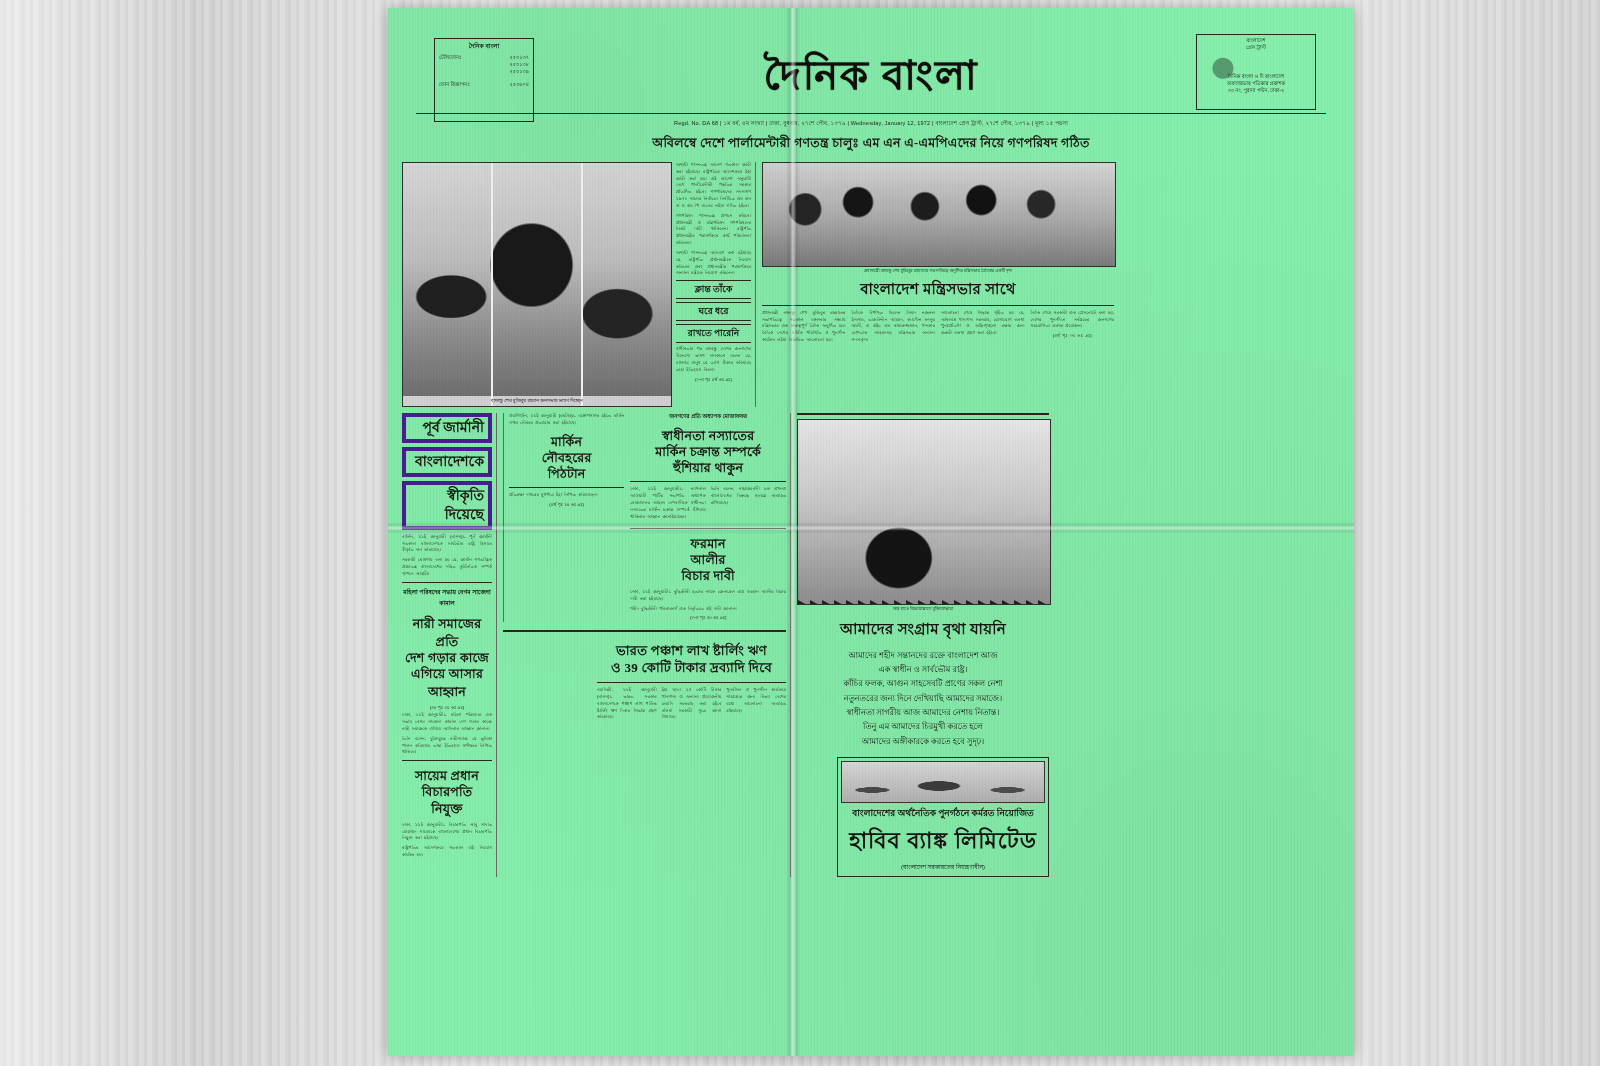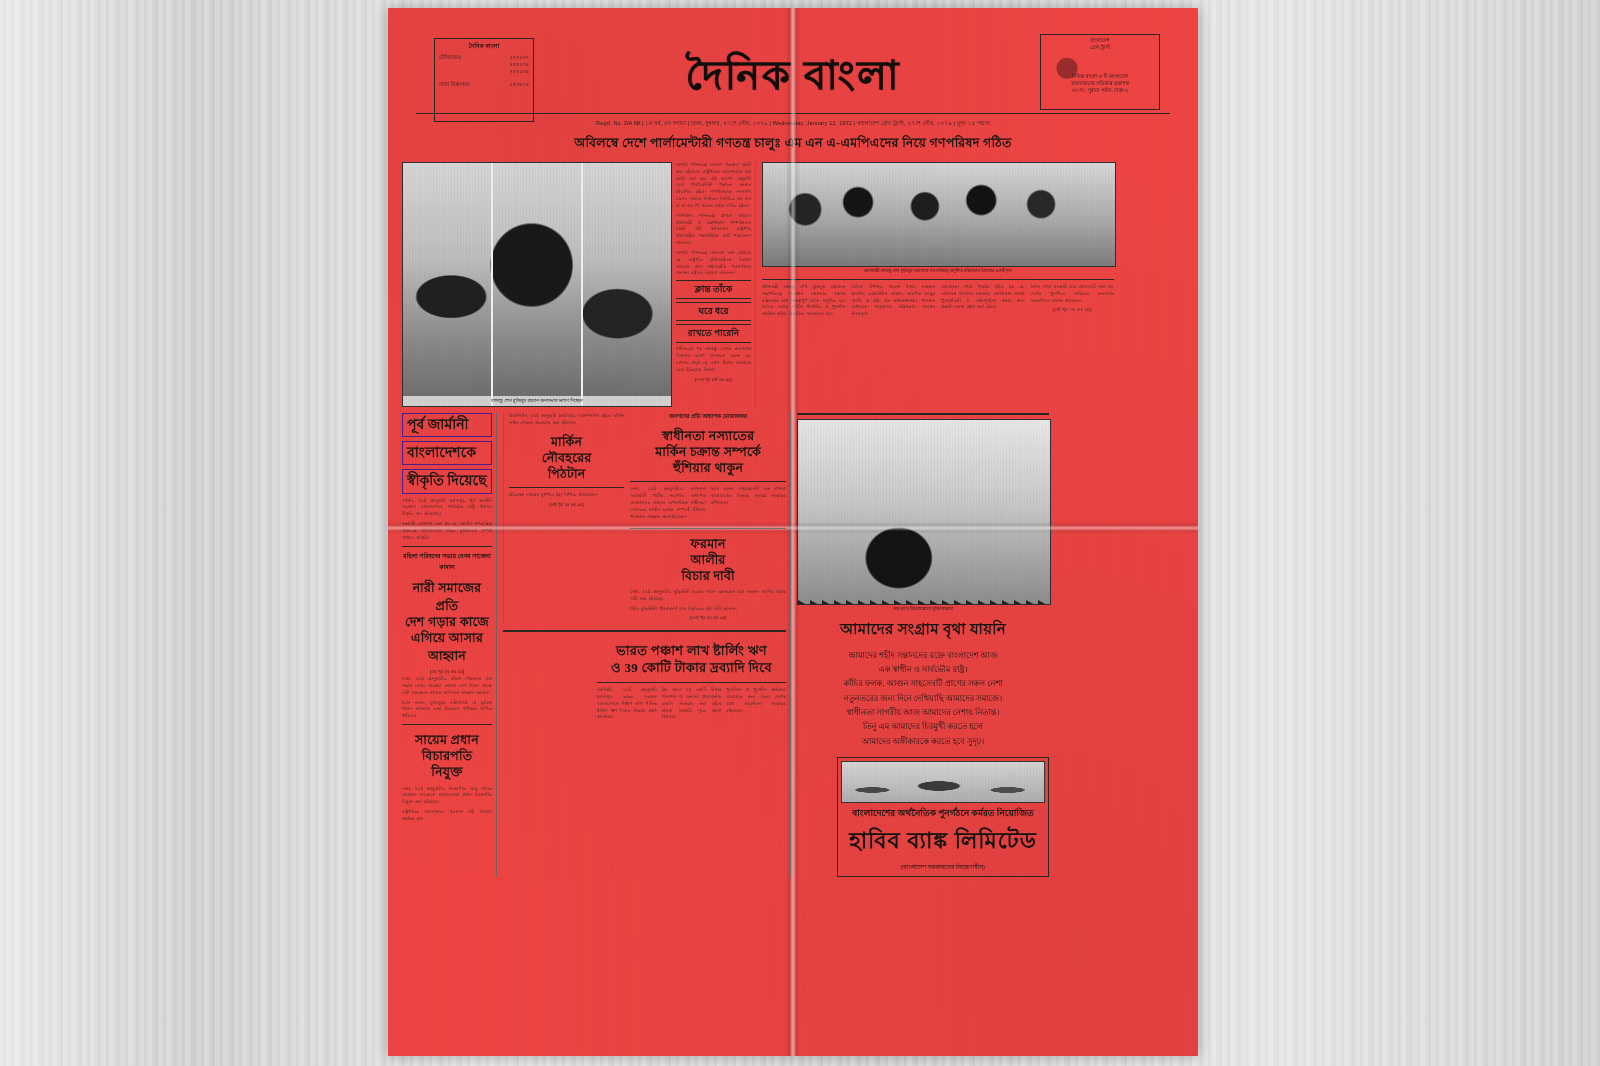--- a/index.html
+++ b/index.html
@@ -37,23 +37,23 @@
       rgba(200,200,200,0.10) 55%,
       rgba(255,255,255,0.35) 80%,
       rgba(190,190,190,0.20) 100%);
   }
 
   
   #paper {
     position: absolute;
     left: 388px;
     top: 8px;
-    width: 810px;
+    width: 966px;
     height: 1048px;
-    background: #ef4444;
+    background: #86efac;
     box-shadow: 0 0 14px rgba(0,0,0,0.28);
     overflow: hidden;
     color: #16140f;
   }
   #paper::before { 
     content: "";
     position: absolute;
     left: 398px; top: 0; width: 14px; height: 100%;
     background: linear-gradient(90deg,
       rgba(0,0,0,0.00), rgba(0,0,0,0.12), rgba(255,255,255,0.55), rgba(0,0,0,0.10), rgba(0,0,0,0.00));
@@ -246,23 +246,23 @@
     text-align: center;
     font-size: 15px;
     line-height: 1.45;
     margin: 6px 0 4px 0;
     letter-spacing: .3px;
   }
   .deckhead.small { font-size: 12.5px; }
   .boxedhead {
     font-family: "Liberation Serif", serif;
     font-weight: bold;
-    text-align: left;
+    text-align: right;
     font-size: 14px;
-    border: 1px solid #4c1d95;
+    border: 4px solid #4c1d95;
     padding: 2px 4px;
     margin: 0 0 4px 0;
     line-height: 1.3;
   }
   .hr { border-top: 1px solid #2b2822; margin: 4px 0; }
   .hr.thick { border-top: 2px solid #2b2822; }
 
   #lower {
     display: flex;
     margin: 6px 14px 0 14px;
@@ -367,20 +367,21 @@
       <div class="subhead">রাখতে পারেনি</div>
       <div class="body-text">
         <p>স্বাধীনতার পর বঙ্গবন্ধু দেশের জনগণের উদ্দেশ্যে ভাষণ দানকালে বলেন যে, বাংলার মানুষ যে ত্যাগ স্বীকার করিয়াছে তাহা ইতিহাসে বিরল।</p>
       </div>
       <div class="jump">(৩নং পৃঃ ৪র্থ কঃ দ্রঃ)</div>
     </div>
 
     <div class="col" style="width:352px">
       <div class="photo" id="photo-cabinet"></div>
       <div style="font-size:4.2px;text-align:center;margin-top:1px">প্রধানমন্ত্রী বঙ্গবন্ধু শেখ মুজিবুর রহমানের সভাপতিত্বে অনুষ্ঠিত মন্ত্রিসভার বৈঠকের একটি দৃশ্য</div>
+      <div class="deckhead" style="margin-top:4px">বাংলাদেশ  মন্ত্রিসভার সাথে</div>
       <div class="hr"></div>
       <div style="display:flex; gap:6px">
         <div style="flex:1" class="body-text">
             <p>প্রধানমন্ত্রী বঙ্গবন্ধু শেখ মুজিবুর রহমানের সভাপতিত্বে গতকাল মঙ্গলবার সন্ধ্যায় মন্ত্রিসভার এক গুরুত্বপূর্ণ বৈঠক অনুষ্ঠিত হয়। বৈঠকে দেশের সার্বিক পরিস্থিতি ও পুনর্গঠন কার্যক্রম লইয়া বিস্তারিত আলোচনা হয়।</p>
           </div>
         <div style="flex:1" class="body-text">
             <p>বৈঠকে উপস্থিত ছিলেন সৈয়দ নজরুল ইসলাম, তাজউদ্দীন আহমদ, ক্যাপ্টেন মনসুর আলী, এ এইচ এম কামারুজ্জামান, খন্দকার মোশতাক আহমদসহ মন্ত্রিসভার অন্যান্য সদস্যবৃন্দ।</p>
           </div>
         <div style="flex:1" class="body-text">
             <p>আলোচনা শেষে সিদ্ধান্ত গৃহীত হয় যে, অবিলম্বে খাদ্যশস্য সরবরাহ, যোগাযোগ ব্যবস্থা পুনঃপ্রতিষ্ঠা ও আইনশৃঙ্খলা রক্ষার জন্য জরুরী ব্যবস্থা গ্রহণ করা হইবে।</p>

